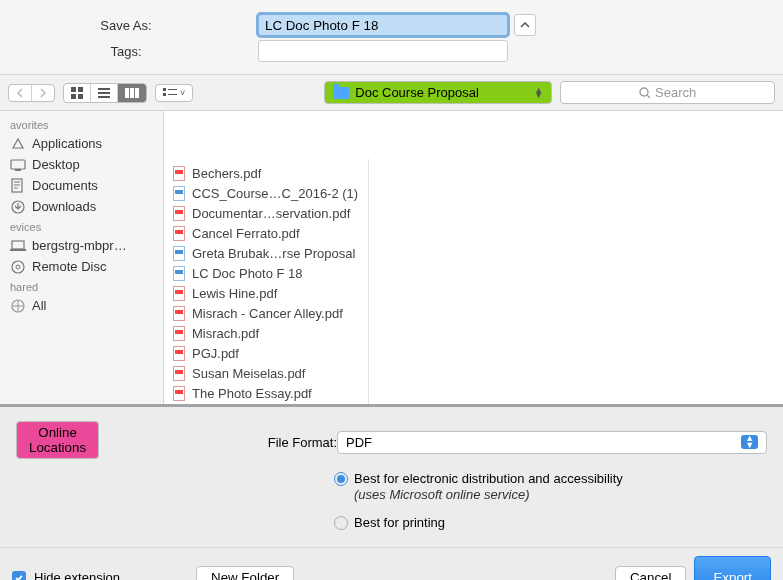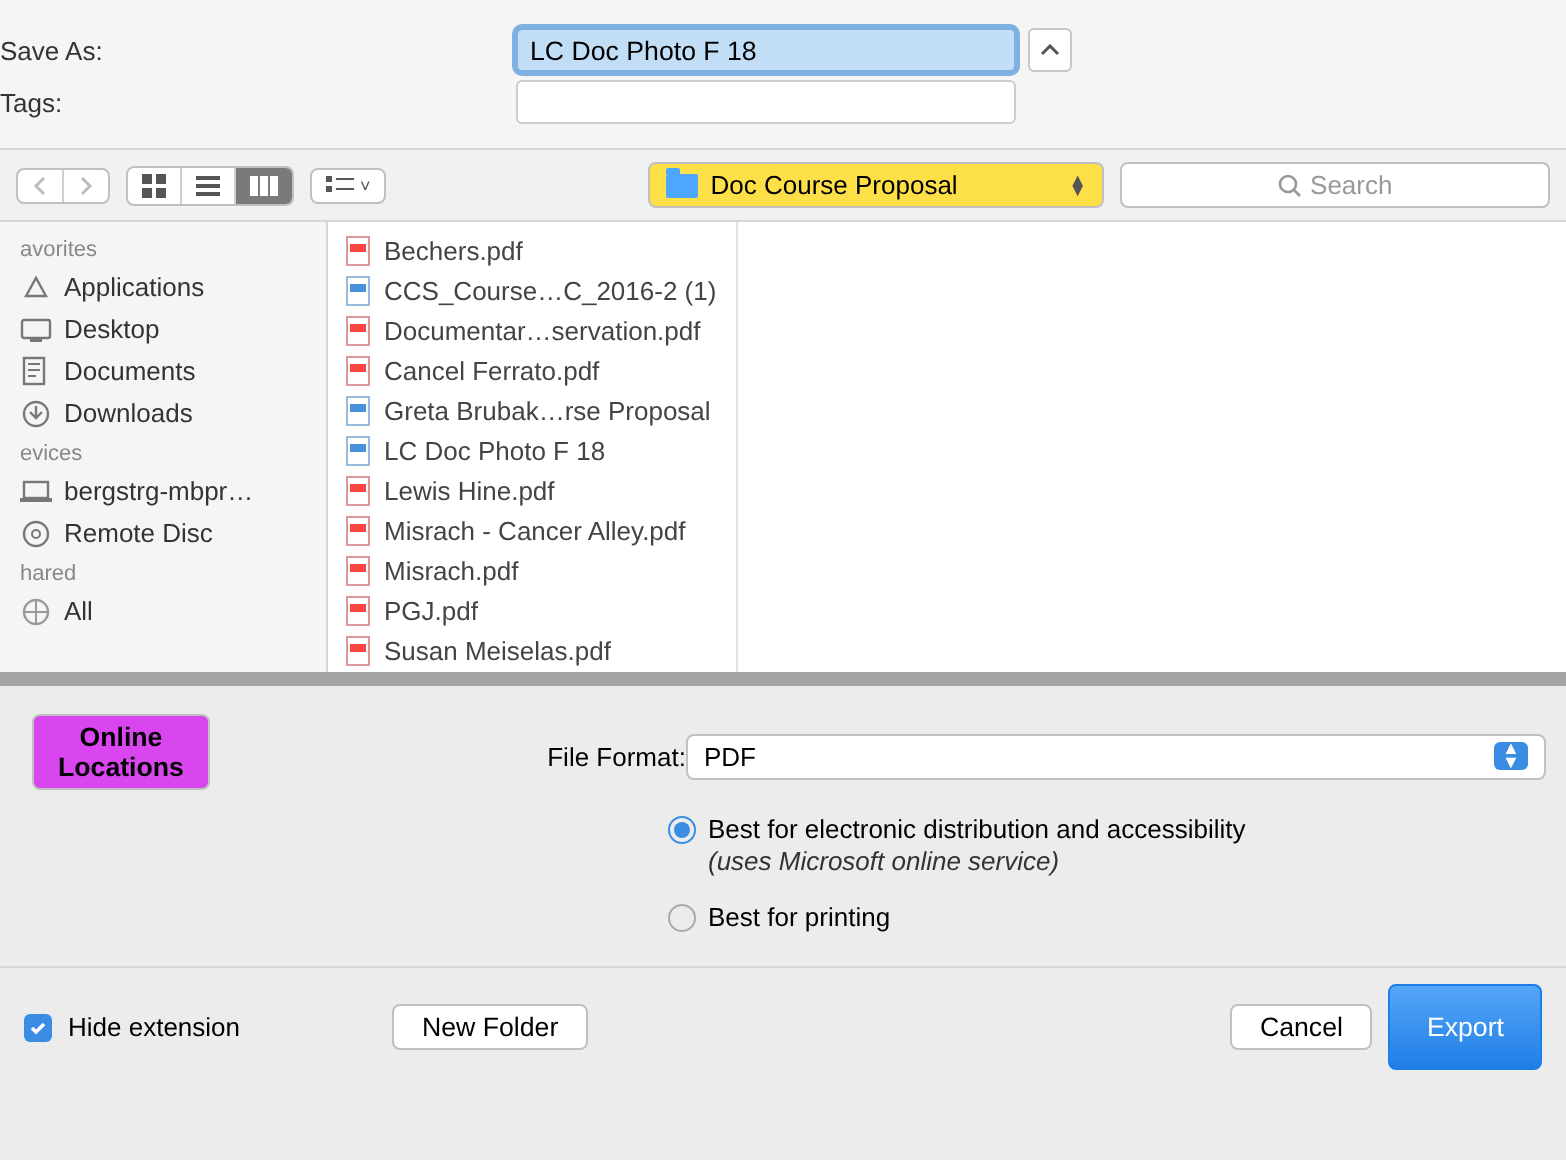--- a/index.html
+++ b/index.html
@@ -1,55 +1,55 @@
 <!DOCTYPE html>
 <html><head>
 <meta charset="utf-8">
 <style>
 * { box-sizing: border-box; margin: 0; padding: 0; font-family: -apple-system, "Helvetica Neue", Arial, sans-serif; }
 body { width: 783px; height: 580px; background: #ececec; font-size: 13px; overflow: hidden; }
 
 .top-section { background: #f5f5f5; padding: 10px 0 8px; border-bottom: 1px solid #d6d6d6; }
 .field-row { display: flex; align-items: center; margin: 4px 0; }
-.field-label { width: 258px; text-align: left; padding-right: 6px; color: #333; }
+.field-label { width: 258px; text-align: center; padding-right: 6px; color: #333; }
 .text-input { width: 250px; height: 22px; border: 1px solid #ccc; border-radius: 3px; padding: 2px 6px; background: #fff; }
 .text-input.focused { outline: 3px solid #7eb0e1; outline-offset: -1px; background: #c2ddf6; }
 .expand-btn { width: 22px; height: 22px; margin-left: 6px; border: 1px solid #c8c8c8; border-radius: 3px; background: #fff; display: flex; align-items: center; justify-content: center; cursor: pointer; }
 
 .toolbar { display: flex; align-items: center; padding: 6px 8px; background: #f1f1f1; border-bottom: 1px solid #d6d6d6; gap: 8px; }
 .btn-group { display: inline-flex; border: 1px solid #c0c0c0; border-radius: 4px; overflow: hidden; background: #fff; }
 .btn-group .seg { padding: 3px 7px; display: flex; align-items: center; border-right: 1px solid #d0d0d0; cursor: pointer; }
 .btn-group .seg:last-child { border-right: none; }
 .btn-group .seg.active { background: #7a7a7a; color: #fff; }
 .btn-group .seg.active svg path, .btn-group .seg.active svg rect { fill: #fff; }
 .btn-group .seg.disabled { color: #bbb; cursor: default; }
-.folder-select { display: inline-flex; align-items: center; border: 1px solid #c0c0c0; border-radius: 4px; background: #fde047; padding: 3px 8px; gap: 6px; width: 228px; justify-content: center; cursor: pointer; }
+.folder-select { display: inline-flex; align-items: center; border: 1px solid #c0c0c0; border-radius: 4px; background: #84cc16; padding: 3px 8px; gap: 6px; width: 228px; justify-content: center; cursor: pointer; }
 .folder-icon { width: 16px; height: 12px; background: #4da6ff; border-radius: 1px; position: relative; }
 .folder-icon::before { content:''; position:absolute; top:-3px; left:0; width:7px; height:3px; background:#4da6ff; border-radius:1px 1px 0 0; }
 .up-down { margin-left: auto; font-size: 9px; color: #555; line-height: 5px; }
 .search-box { flex: 1; border: 1px solid #c0c0c0; border-radius: 4px; background: #fff; padding: 3px 8px; display: flex; align-items: center; justify-content: center; color: #999; gap: 4px; }
 
-.browser { display: flex; height: 232px; background: #fff; border-bottom: 7px solid #a3a3a3; }
+.browser { display: flex; height: 296px; background: #fff; border-bottom: 3px solid #a3a3a3; }
 .sidebar { width: 164px; background: #f5f5f7; border-right: 1px solid #d6d6d6; padding-top: 4px; overflow: hidden; }
 .sb-header { font-size: 11px; color: #888; padding: 4px 10px 2px; }
 .sb-item { display: flex; align-items: center; gap: 6px; padding: 3px 10px; color: #333; cursor: pointer; }
 .sb-item .ic { width: 16px; height: 14px; display: flex; align-items: center; justify-content: center; }
 .sb-item .ic svg { display: block; }
 .eject { margin-left: auto; color: #888; }
 
-.file-list { width: 205px; border-right: 1px solid #e2e2e2; overflow-y: auto; padding: 4px 0; }
+.file-list { width: 205px; border-right: 1px solid #e2e2e2; overflow-y: auto; padding: 4px 0; margin-top: 48px; }
 .file-item { display: flex; align-items: center; gap: 6px; padding: 2px 8px; color: #444; cursor: pointer; white-space: nowrap; overflow: hidden; }
 .file-ic { width: 14px; height: 16px; flex-shrink: 0; display: flex; align-items: center; justify-content: center; }
 .pdf-ic { width: 12px; height: 15px; background: #fff; border: 1px solid #d99; position: relative; }
 .pdf-ic::after { content:''; position:absolute; top:3px; left:1px; right:1px; height:4px; background:#f44; }
 .doc-ic { width: 12px; height: 15px; background: #fff; border: 1px solid #9bd; position: relative; }
 .doc-ic::after { content:''; position:absolute; top:3px; left:1px; right:1px; height:4px; background:#4a90d9; }
 
 .format-section { padding: 14px 16px 12px; border-bottom: 1px solid #d6d6d6; }
-.online-btn { border: 1px solid #c0c0c0; border-radius: 4px; background: #d946ef; padding: 3px 12px; cursor: pointer; font-weight: bold; }
+.online-btn { border: 1px solid #c0c0c0; border-radius: 4px; background: #ec4899; padding: 3px 12px; cursor: pointer; }
 .fmt-row { display: flex; align-items: center; margin-top: 4px; }
 .fmt-label { width: 330px; text-align: right; padding-right: 0; }
 .fmt-select { flex-shrink: 0; width: 430px; display: flex; align-items: center; border: 1px solid #c0c0c0; border-radius: 4px; background: #fff; padding: 3px 8px; cursor: pointer; }
 .fmt-select .arrows { margin-left: auto; background: #3b8de3; color: #fff; border-radius: 3px; padding: 0 4px; font-size: 9px; line-height: 7px; display: flex; flex-direction: column; }
 .radio-row { display: flex; align-items: flex-start; margin: 12px 0 4px 318px; gap: 6px; }
 .radio { width: 14px; height: 14px; border: 1px solid #aaa; border-radius: 50%; margin-top: 1px; display: flex; align-items: center; justify-content: center; flex-shrink: 0; }
 .radio.checked { border-color: #3b8de3; }
 .radio.checked::after { content:''; width: 8px; height: 8px; background: #3b8de3; border-radius: 50%; }
 .radio-label { line-height: 16px; }
 .radio-sub { color: #333; font-style: italic; }

